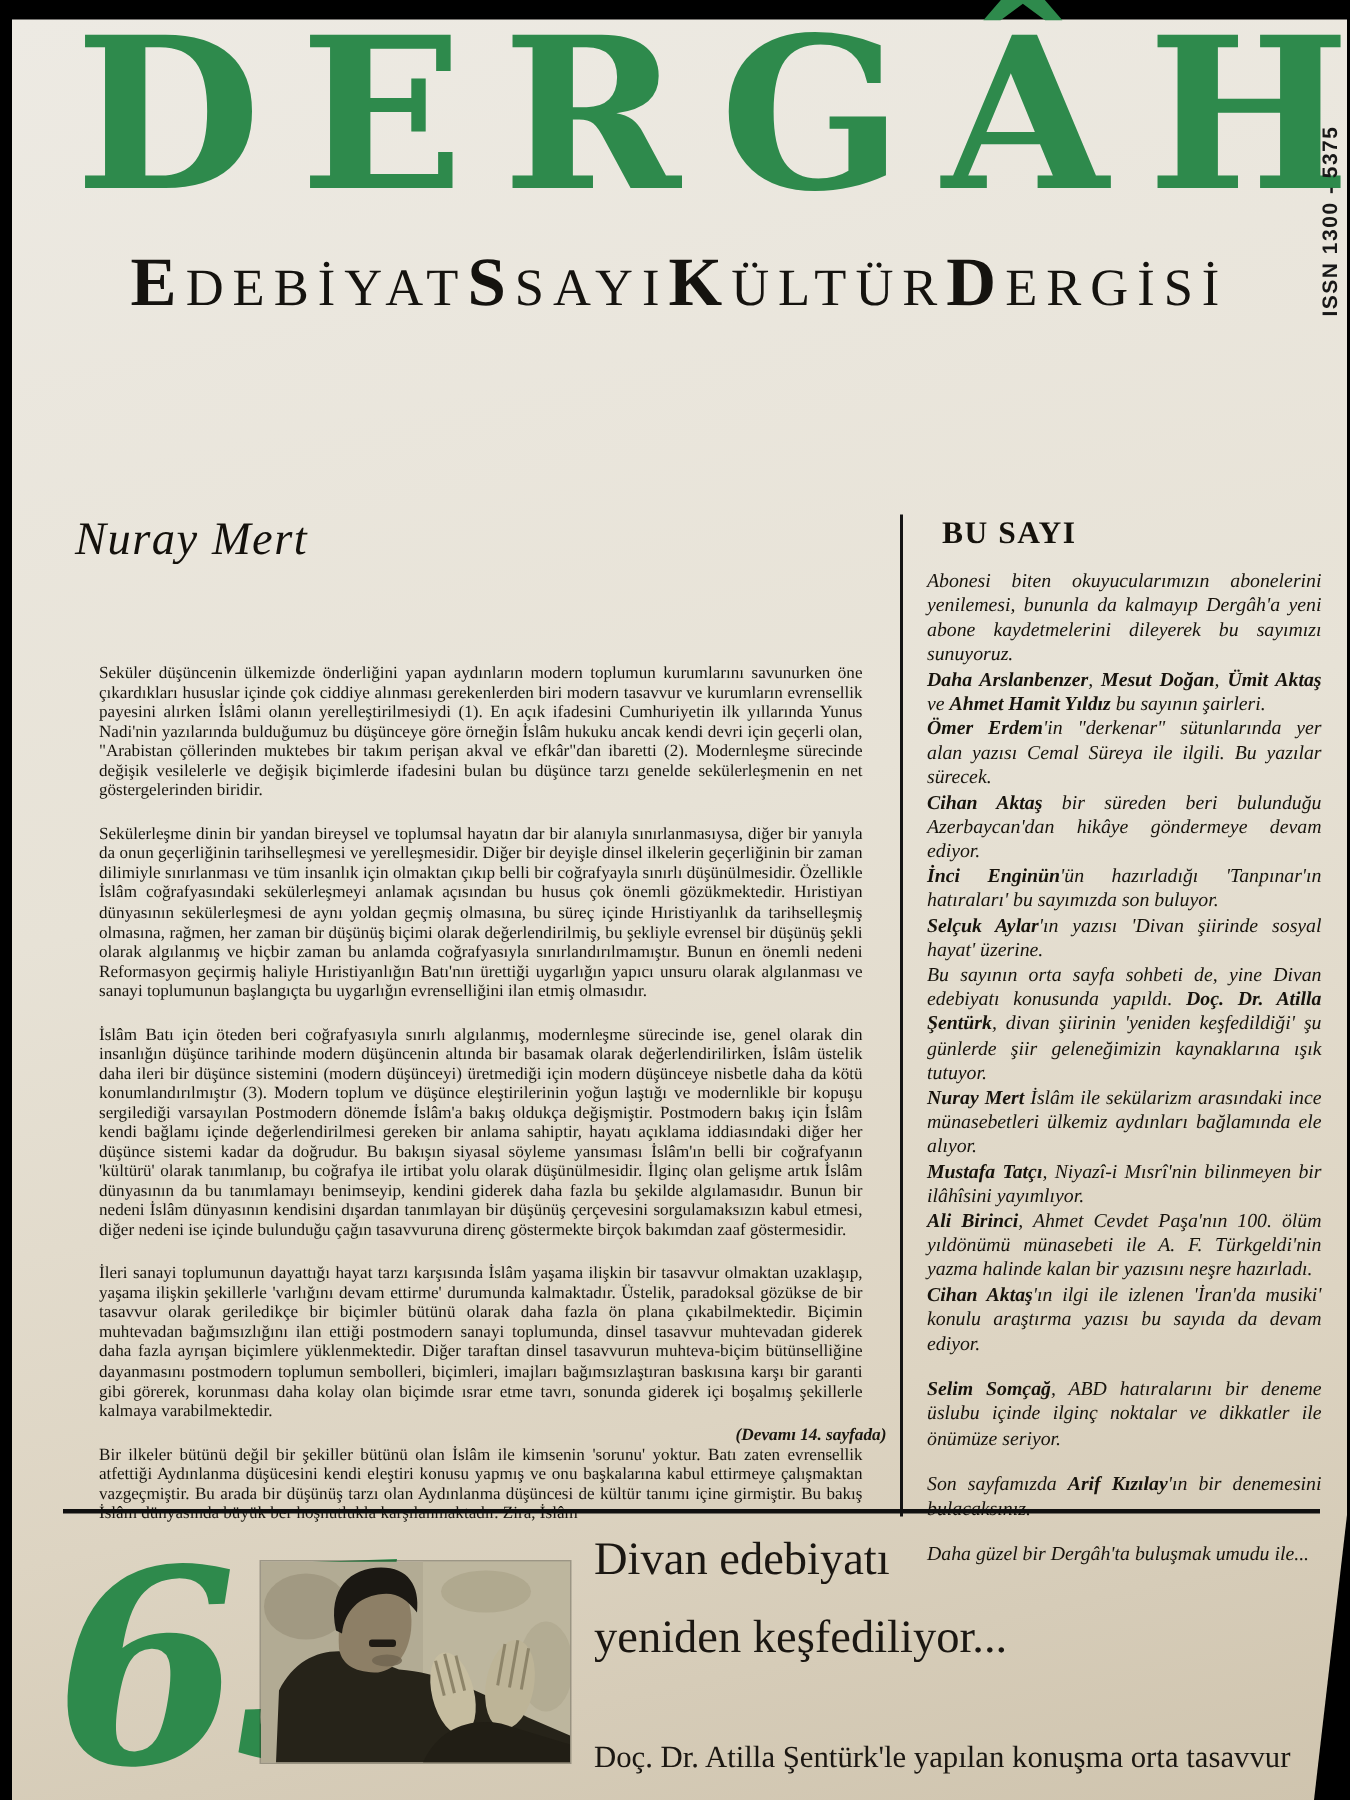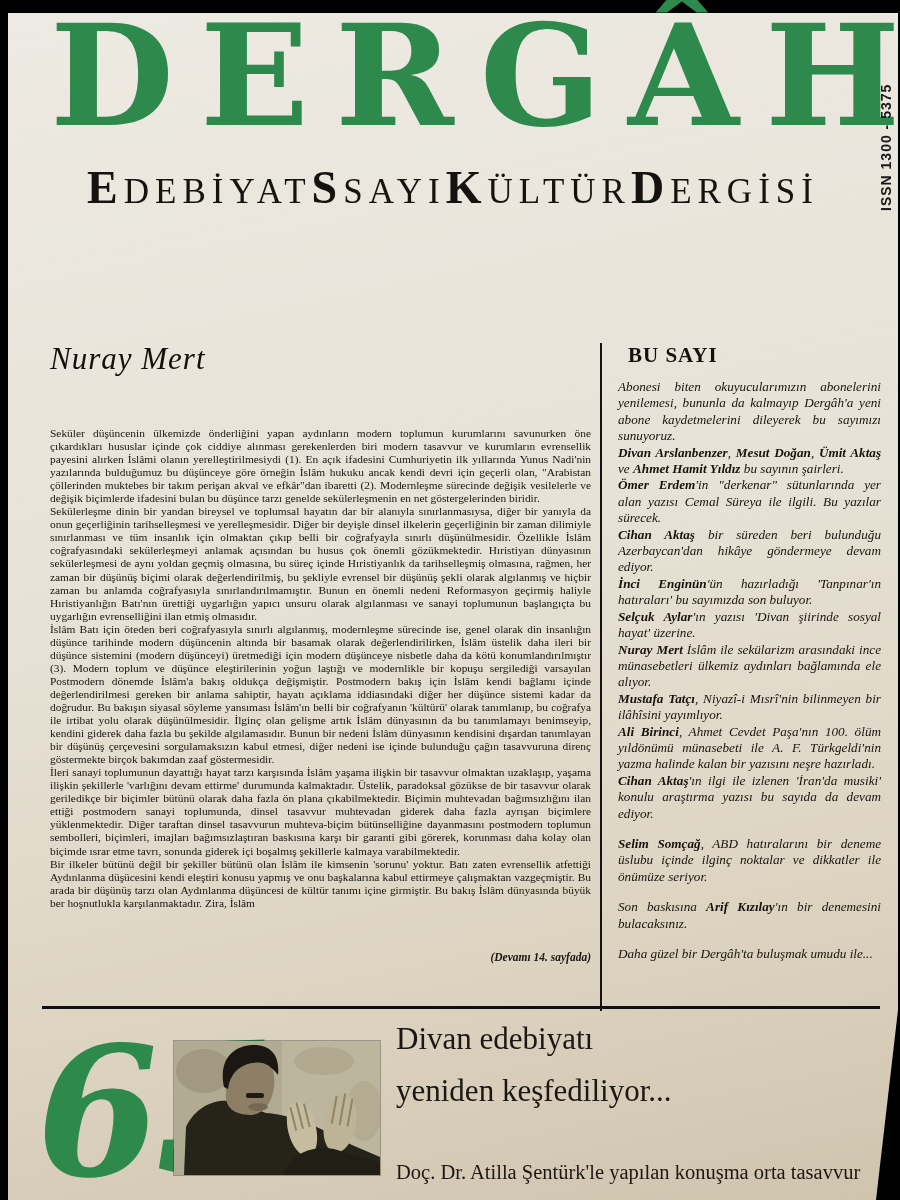--- a/index.html
+++ b/index.html
@@ -51,21 +51,21 @@
     font-style:italic;font-size:31px;color:#14110c;letter-spacing:1px;
   }
   .article-title{
     position:absolute;left:42px;top:378px;width:480px;
     font-size:18px;letter-spacing:1.5px;word-spacing:9px;color:#14110c;
   }
   .article-body{
     position:absolute;left:42px;top:414px;width:541px;
     font-size:11.4px;line-height:13.05px;text-align:justify;color:#17140e;
   }
-  .article-body p{margin:0;}
+  .article-body p{margin:16px;}
   .continuation{
     position:absolute;left:42px;top:938px;width:541px;
     font-size:11.5px;font-style:italic;font-weight:700;text-align:right;color:#1a160f;
   }
 
   
   .col-divider{
     position:absolute;left:592px;top:330px;width:2px;height:668px;background:#141414;
   }
   .toc-header{
@@ -122,31 +122,32 @@
       <p>İleri sanayi toplumunun dayattığı hayat tarzı karşısında İslâm yaşama ilişkin bir tasavvur olmaktan uzaklaşıp, yaşama ilişkin şekillerle 'varlığını devam ettirme' durumunda kalmaktadır. Üstelik, paradoksal gözükse de bir tasavvur olarak geriledikçe bir biçimler bütünü olarak daha fazla ön plana çıkabilmektedir. Biçimin muhtevadan bağımsızlığını ilan ettiği postmodern sanayi toplumunda, dinsel tasavvur muhtevadan giderek daha fazla ayrışan biçimlere yüklenmektedir. Diğer taraftan dinsel tasavvurun muhteva-biçim bütünselliğine dayanmasını postmodern toplumun sembolleri, biçimleri, imajları bağımsızlaştıran baskısına karşı bir garanti gibi görerek, korunması daha kolay olan biçimde ısrar etme tavrı, sonunda giderek içi boşalmış şekillerle kalmaya varabilmektedir.</p>
       <p>Bir ilkeler bütünü değil bir şekiller bütünü olan İslâm ile kimsenin 'sorunu' yoktur. Batı zaten evrensellik atfettiği Aydınlanma düşücesini kendi eleştiri konusu yapmış ve onu başkalarına kabul ettirmeye çalışmaktan vazgeçmiştir. Bu arada bir düşünüş tarzı olan Aydınlanma düşüncesi de kültür tanımı içine girmiştir. Bu bakış İslâm dünyasında büyük ber hoşnutlukla karşılanmaktadır. Zira, İslâm</p>
     </div>
   <div class="continuation">(Devamı 14. sayfada)</div>
 
   <div class="col-divider"></div>
 
   <div class="toc-header">BU SAYI</div>
   <div class="toc">
       <p><span>Abonesi biten okuyucularımızın abonelerini yenilemesi, bununla da kalmayıp Dergâh'a yeni abone kaydetmelerini dileyerek bu sayımızı sunuyoruz.</span></p>
-      <p><span class="b">Divan Arslanbenzer</span><span>, </span><span class="b">Mesut Doğan</span><span>, </span><span class="b">Ümit Aktaş</span><span> ve </span><span class="b">Ahmet Hamit Yıldız</span><span> bu sayının şairleri.</span></p>
+      <p><span class="b">Daha Arslanbenzer</span><span>, </span><span class="b">Mesut Doğan</span><span>, </span><span class="b">Ümit Aktaş</span><span> ve </span><span class="b">Ahmet Hamit Yıldız</span><span> bu sayının şairleri.</span></p>
       <p><span class="b">Ömer Erdem</span><span>'in "derkenar" sütunlarında yer alan yazısı Cemal Süreya ile ilgili. Bu yazılar sürecek.</span></p>
       <p><span class="b">Cihan Aktaş</span><span> bir süreden beri bulunduğu Azerbaycan'dan hikâye göndermeye devam ediyor.</span></p>
       <p><span class="b">İnci Enginün</span><span>'ün hazırladığı 'Tanpınar'ın hatıraları' bu sayımızda son buluyor.</span></p>
       <p><span class="b">Selçuk Aylar</span><span>'ın yazısı 'Divan şiirinde sosyal hayat' üzerine.</span></p>
+      <p><span>Bu sayının orta sayfa sohbeti de, yine Divan edebiyatı konusunda yapıldı. </span><span class="b">Doç. Dr. Atilla Şentürk</span><span>, divan şiirinin 'yeniden keşfedildiği' şu günlerde şiir geleneğimizin kaynaklarına ışık tutuyor.</span></p>
       <p><span class="b">Nuray Mert</span><span> İslâm ile sekülarizm arasındaki ince münasebetleri ülkemiz aydınları bağlamında ele alıyor.</span></p>
       <p><span class="b">Mustafa Tatçı</span><span>, Niyazî-i Mısrî'nin bilinmeyen bir ilâhîsini yayımlıyor.</span></p>
       <p><span class="b">Ali Birinci</span><span>, Ahmet Cevdet Paşa'nın 100. ölüm yıldönümü münasebeti ile A. F. Türkgeldi'nin yazma halinde kalan bir yazısını neşre hazırladı.</span></p>
       <p><span class="b">Cihan Aktaş</span><span>'ın ilgi ile izlenen 'İran'da musiki' konulu araştırma yazısı bu sayıda da devam ediyor.</span></p>
       <p class="gap"><span class="b">Selim Somçağ</span><span>, ABD hatıralarını bir deneme üslubu içinde ilginç noktalar ve dikkatler ile önümüze seriyor.</span></p>
-      <p class="gap"><span>Son baskısına </span><span class="b">Arif Kızılay</span><span>'ın bir denemesini bulacaksınız.</span></p>
+      <p class="gap"><span>Son sayfamızda </span><span class="b">Arif Kızılay</span><span>'ın bir denemesini bulacaksınız.</span></p>
       <p class="gap"><span>Daha güzel bir Dergâh'ta buluşmak umudu ile...</span></p>
     </div>
 
   <div class="rule"></div>
   <div class="issue-number">65</div>
 
   <svg class="cover-photo" viewBox="0 0 206 134" preserveAspectRatio="none" xmlns="http://www.w3.org/2000/svg">
     <rect x="0" y="0" width="206" height="134" fill="#b2ab94"></rect>
     <rect x="108" y="0" width="98" height="134" fill="#c2bba2" opacity="0.7"></rect>
     <ellipse cx="30" cy="30" rx="28" ry="22" fill="#938b72" opacity="0.55"></ellipse>

